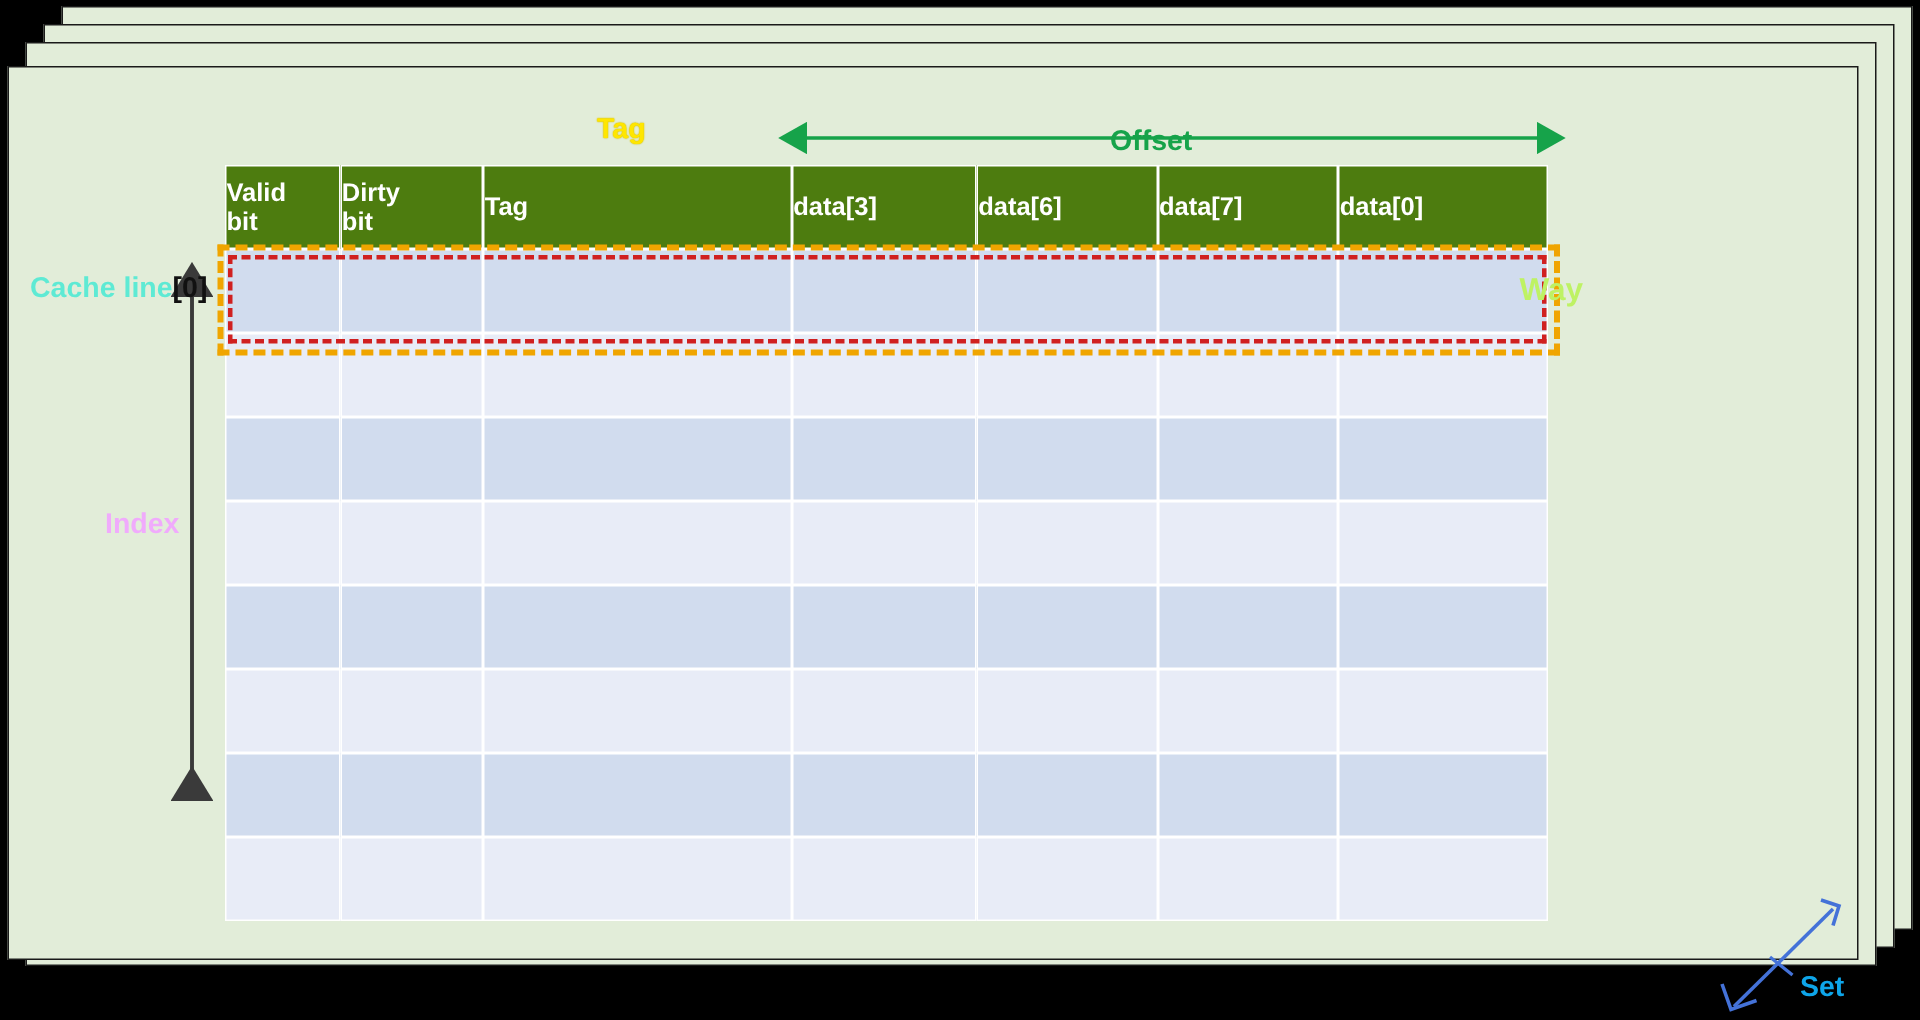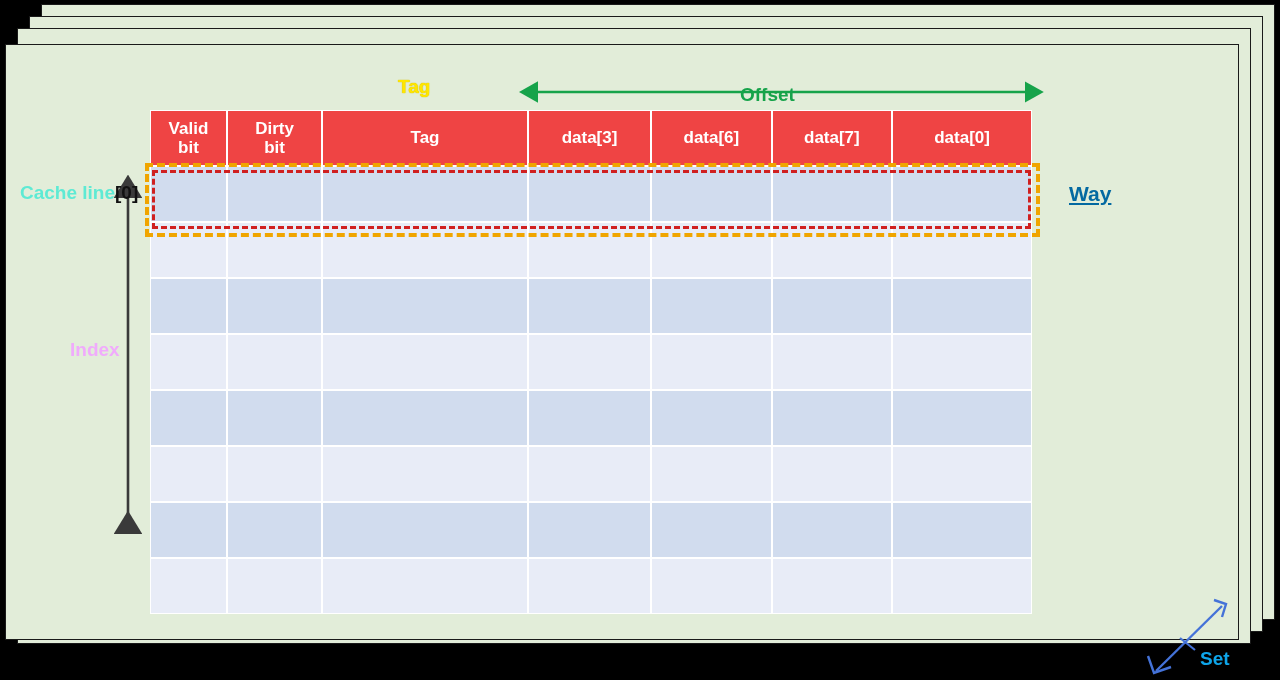--- a/index.html
+++ b/index.html
@@ -10,36 +10,36 @@
   .panel{position:absolute;background:#e2edd9;border:1px solid #1a1a1a;box-sizing:border-box;}
   .panel.p1{left:41px;  top:4px;  width:1234px; height:616px;}
   .panel.p2{left:29px;  top:16px; width:1234px; height:616px;}
   .panel.p3{left:17px;  top:28px; width:1234px; height:616px;}
   .panel.p4{left:5px;   top:44px; width:1234px; height:596px;}
 
   
   .tbl{position:absolute;left:150px;top:110px;width:882px;border-collapse:separate;border-spacing:0;}
   .tbl td,.tbl th{border:1.5px solid #ffffff;padding:0;box-sizing:border-box;}
   .tbl thead th{
-    background:#ef4444;color:#ffffff;font-size:17px;font-weight:bold;
-    height:56px;line-height:1.12;text-align:center;vertical-align:middle;
+    background:#4d7c0f;color:#ffffff;font-size:17px;font-weight:bold;
+    height:56px;line-height:1.12;text-align:left;vertical-align:middle;
   }
   .tbl tbody td{height:56px;}
   .tbl tbody tr.dark td{background:#d1dcee;}
   .tbl tbody tr.light td{background:#e8ecf7;}
 
   .c-valid{width:80px;} .c-dirty{width:100px;} .c-tag{width:221px;}
   .c-d3{width:129px;} .c-d2{width:126px;} .c-d1{width:126px;} .c-d0{width:147px;}
 
   
   .lbl{position:absolute;font-weight:bold;white-space:nowrap;}
   .lbl-tag{left:398px;top:76px;color:#ffe600;font-size:19px;
            text-shadow:0 0 1px #d8c400,0 0 1px #d8c400;}
   .lbl-offset{left:740px;top:60px;color:#16a34a;font-size:19px;margin-top:24px;}
-  .lbl-way{left:1069px;top:182px;color:#0369a1;font-size:21px;text-decoration:underline;}
+  .lbl-way{left:1013px;top:182px;color:#bef264;font-size:21px;}
   .lbl-index{left:70px;top:339px;color:#f0abfc;font-size:19px;}
   .lbl-set{left:1200px;top:648px;color:#0ea5e9;font-size:19px;}
   .lbl-cacheline{left:20px;top:182px;font-size:19px;}
   .lbl-cacheline .red{color:#5eead4;}
   .lbl-cacheline .blk{color:#111;}
 
   
   .dash-way{position:absolute;left:145px;top:163px;width:895px;height:74px;
             border:4px dashed #f0a500;box-sizing:border-box;}
   .dash-line{position:absolute;left:152px;top:170px;width:879px;height:59px;

